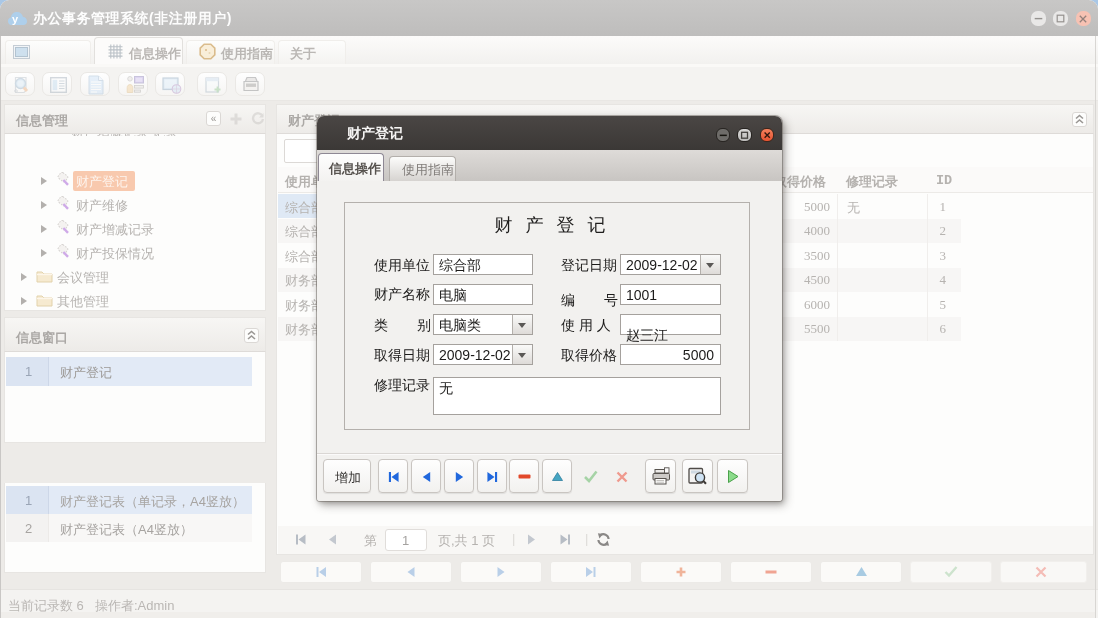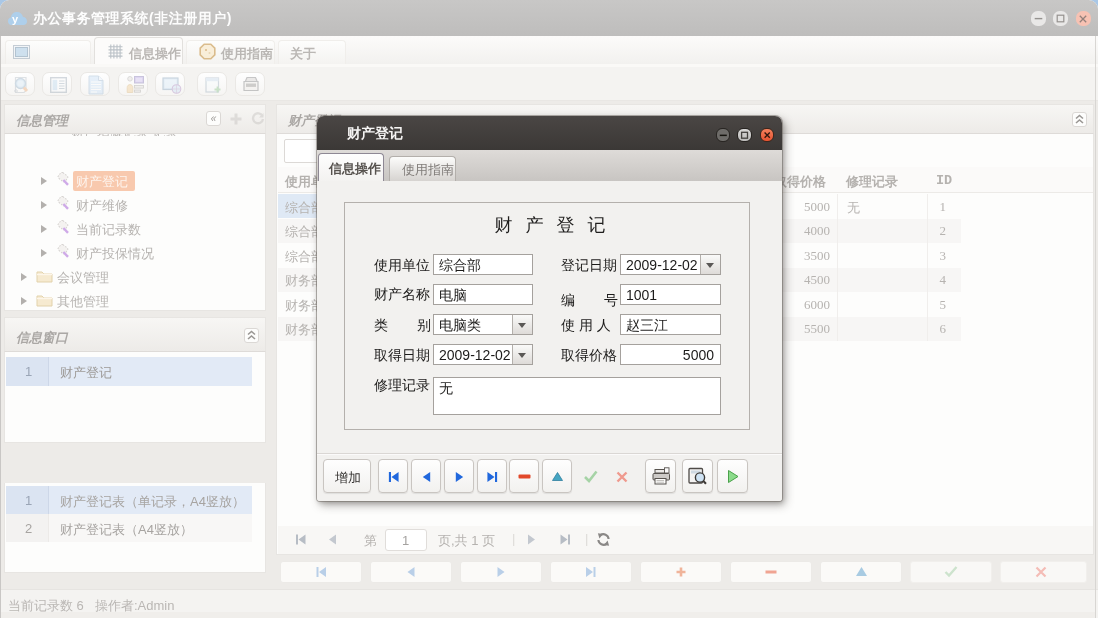--- a/index.html
+++ b/index.html
@@ -16,21 +16,21 @@
   
   #tabbar { position:absolute; left:0; top:36px; width:1098px; height:28px;
       background:linear-gradient(#fcfbfa,#f2f1ef); }
   .mtab { position:absolute; font-size:13px; font-weight:bold; color:#bab7b4; }
   
   #toolbar { position:absolute; left:0; top:64px; width:1098px; height:37px; background:#f4f3f1; }
   .tbtn { position:absolute; top:8px; width:30px; height:24px; border-radius:7px;
       background:linear-gradient(#fefefe,#f6f5f3); border:1px solid #eae8e5; }
   
   .panel-h { position:absolute; background:linear-gradient(#f7f6f4,#edebe8);
-      border:1px solid #e7e5e2; border-bottom:1px solid #dedbd8;font-style:italic; }
+      border:1px solid #e7e5e2; border-bottom:1px solid #dedbd8; }
   .panel-h .pt { position:absolute; left:11px; top:7px; font-size:13px; font-weight:bold; color:#aba8a5; }
   .panel-b { position:absolute; background:#fdfdfc; border:1px solid #e7e5e2; border-top:none; }
   .sqbtn { position:absolute; width:15px; height:15px; background:#fdfdfc; border:1px solid #dbd8d5;
       border-radius:3px; color:#9a9794; font-size:10px; text-align:center; line-height:13px; }
   
   .trow { position:absolute; left:0; height:24px; width:258px; font-size:13px; color:#b7b4b1; }
   .arr { position:absolute; width:0; height:0; }
   .arr.r { border-left:6px solid #b3b0ad; border-top:4.5px solid transparent; border-bottom:4.5px solid transparent; }
   .arr.d { border-top:6px solid #a19e9b; border-left:4.5px solid transparent; border-right:4.5px solid transparent; }
   
@@ -187,21 +187,21 @@
         <path d="M7.4 8 L12 12.8" stroke="#cfaae8" stroke-width="2.4"></path>
       </svg>
       <span class="abs" style="left:71px;top:4px;">财产维修</span>
     </div>
     <div class="trow" style="top:83px;">
       <span class="arr r" style="left:36px;top:8px;"></span>
       <svg class="abs" style="left:51px;top:3px" width="16" height="16" viewBox="0 0 16 16">
         <rect x="2.6" y="1.6" width="8.6" height="7" rx="1.6" fill="#f4f2f0" stroke="#d4d1ce" stroke-width="1" stroke-dasharray="1.6 1.3" transform="rotate(38 6.9 5.1)"></rect>
         <path d="M7.4 8 L12 12.8" stroke="#cfaae8" stroke-width="2.4"></path>
       </svg>
-      <span class="abs" style="left:71px;top:4px;">当前记录数</span>
+      <span class="abs" style="left:71px;top:4px;">财产增减记录</span>
     </div>
     <div class="trow" style="top:107px;">
       <span class="arr r" style="left:36px;top:8px;"></span>
       <svg class="abs" style="left:51px;top:3px" width="16" height="16" viewBox="0 0 16 16">
         <rect x="2.6" y="1.6" width="8.6" height="7" rx="1.6" fill="#f4f2f0" stroke="#d4d1ce" stroke-width="1" stroke-dasharray="1.6 1.3" transform="rotate(38 6.9 5.1)"></rect>
         <path d="M7.4 8 L12 12.8" stroke="#cfaae8" stroke-width="2.4"></path>
       </svg>
       <span class="abs" style="left:71px;top:4px;">财产投保情况</span>
     </div>
     <div class="trow" style="top:131px;">
@@ -415,21 +415,21 @@
 
       <span class="flabel" style="left:57px;top:136px;">类<span style="display:inline-block;width:29px;"></span>别</span>
       <div class="fld" style="left:116px;top:133px;width:100px;height:21px;">
         <span class="abs" style="left:5px;top:2px;">电脑类</span>
         <div class="abs" style="left:78px;top:0px;width:20px;height:19px;background:linear-gradient(#fafaf9,#dedbd8);border-left:1px solid #b3afab;">
           <span class="arr" style="left:5px;top:8px;border-top:5px solid #5a5856;border-left:4px solid transparent;border-right:4px solid transparent;"></span>
         </div>
       </div>
       <span class="flabel" style="left:244px;top:136px;">使 用 人</span>
       <div class="fld" style="left:303px;top:133px;width:101px;height:21px;">
-          <span class="abs" style="left:5px;top:2px;">赵三江</span>
+          <span class="abs" style="left:5px;top:12px;">赵三江</span>
         </div>
 
       <span class="flabel" style="left:57px;top:166px;">取得日期</span>
       <div class="fld" style="left:116px;top:163px;width:100px;height:21px;">
         <span class="abs" style="left:5px;top:2px;">2009-12-02</span>
         <div class="abs" style="left:78px;top:0px;width:20px;height:19px;background:linear-gradient(#fafaf9,#dedbd8);border-left:1px solid #b3afab;">
           <span class="arr" style="left:5px;top:8px;border-top:5px solid #5a5856;border-left:4px solid transparent;border-right:4px solid transparent;"></span>
         </div>
       </div>
       <span class="flabel" style="left:244px;top:166px;">取得价格</span>

